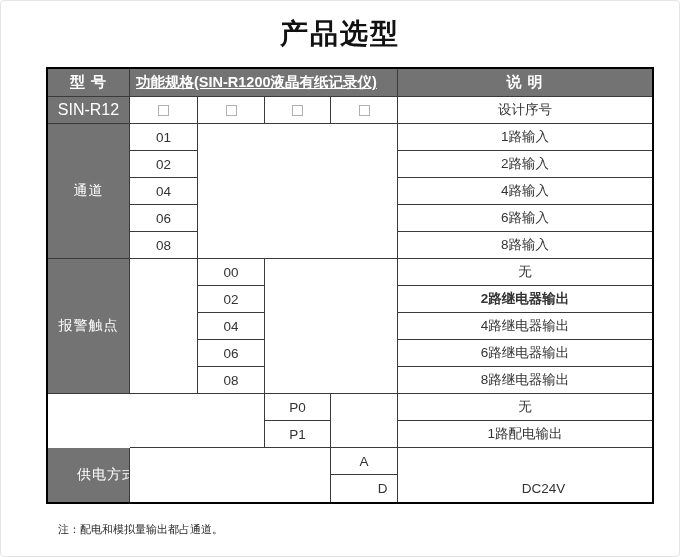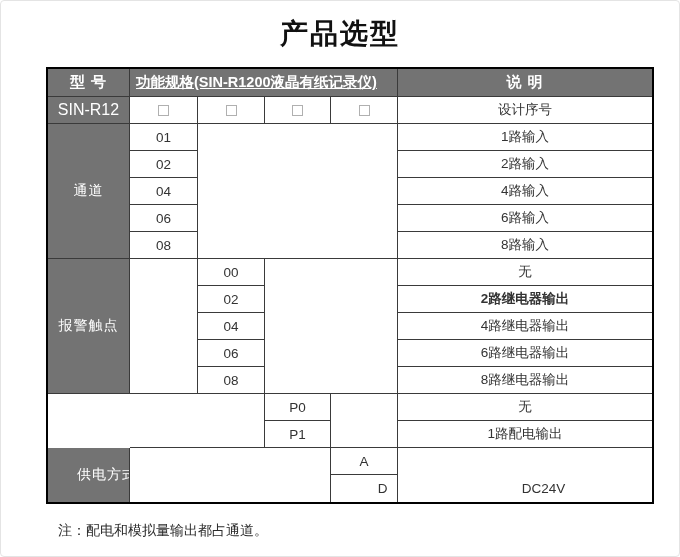--- a/index.html
+++ b/index.html
@@ -73,21 +73,21 @@
     width: 11px;
     height: 11px;
     border: 1.5px solid #b0b0b0;
     background: #ffffff;
     display: inline-block;
   }
   .note {
     position: absolute;
     top: 521px;
     left: 57px;
-    font-size: 14px;
+    font-size: 11px;
     color: #2b2b2b;
   }
 </style>
 </head>
 <body>
 
 <div class="page">
 
   <div class="title">产品选型</div>
 

